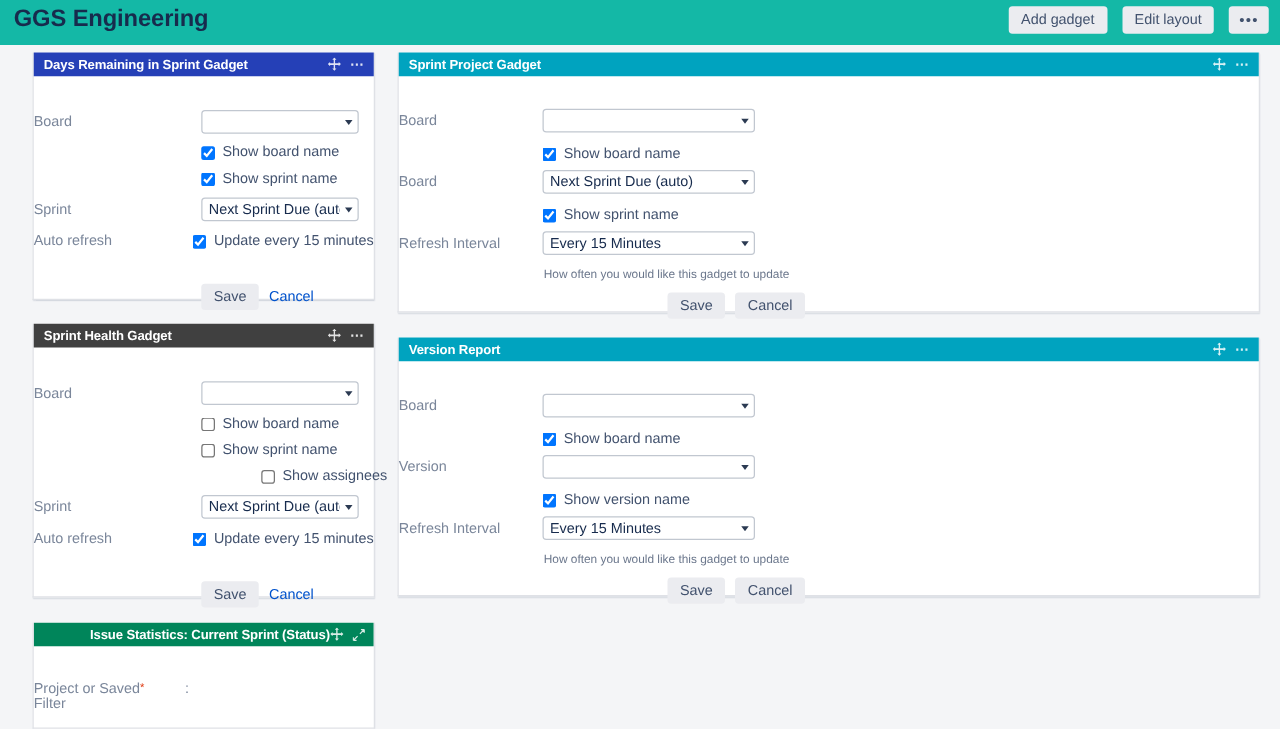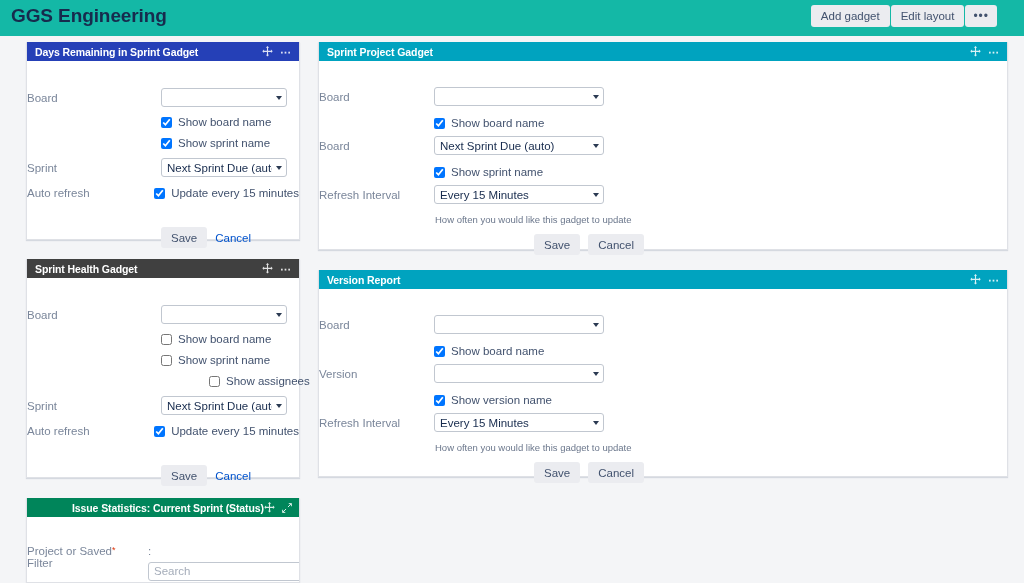--- a/index.html
+++ b/index.html
@@ -17,22 +17,22 @@
   #topbar {
     position: absolute; left: 0; top: 0; width: 1024px; height: 36px;
     background: #14b8a6;
   }
   #page-title {
     position: absolute; left: 11px; top: 5px;
     font-size: 19px; font-weight: bold; color: #172b4d;
     letter-spacing: -0.1px;
   }
   #topbar-actions {
-    position: absolute; right: 27px; top: 5px;
-    display: flex; gap: 1px; align-items: center;
+    position: absolute; right: 9px; top: 5px;
+    display: flex; gap: 12px; align-items: center;
   }
   .tb-btn {
     background: #ebecf0; border: none; border-radius: 3px;
     color: #42526e; font-family: inherit; font-size: 11.5px;
     padding: 0 10px; height: 22px; line-height: 22px; cursor: pointer;
   }
   .tb-btn.icon-btn { padding: 0 8px; letter-spacing: 1px; font-size: 12px; }
 
   
   .gadget {
@@ -241,23 +241,20 @@
       </span>
       <span class="dots">⋯</span>
     </span>
   </div>
   <div class="gadget-body">
     <div style="position:absolute; left:0; top:28px; width:118px; text-align:right;">
       <div class="flabel" style="width:100%;"><span>Project or Saved</span><span class="req">*</span></div>
       <div class="flabel" style="width:100%;">Filter</div>
     </div>
     <div class="flabel" style="position:absolute; left:121px; top:28px;">:</div>
-    <div style="position:absolute; left:121px; top:44px; width:170px;">
-      <input class="ftext" type="text" placeholder="Search" style="">
-    </div>
 
   </div>
 </div>
 
 <div class="gadget" style="left:318px; top:42px; width:690px; height:208px;">
   <div class="gadget-head hdr-teal" style="background: rgb(0, 163, 191);">
     <span class="ttl">Sprint Project Gadget</span>
     <span class="spacer"></span>
     <span class="head-icons">
       <span>

